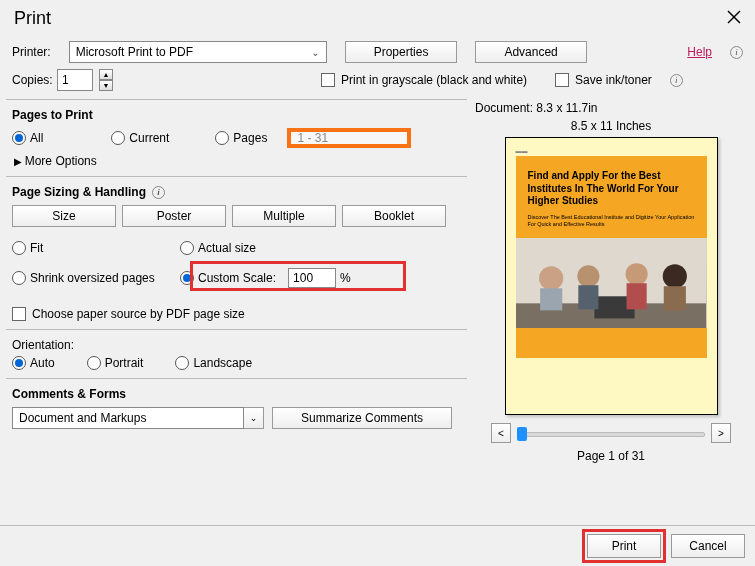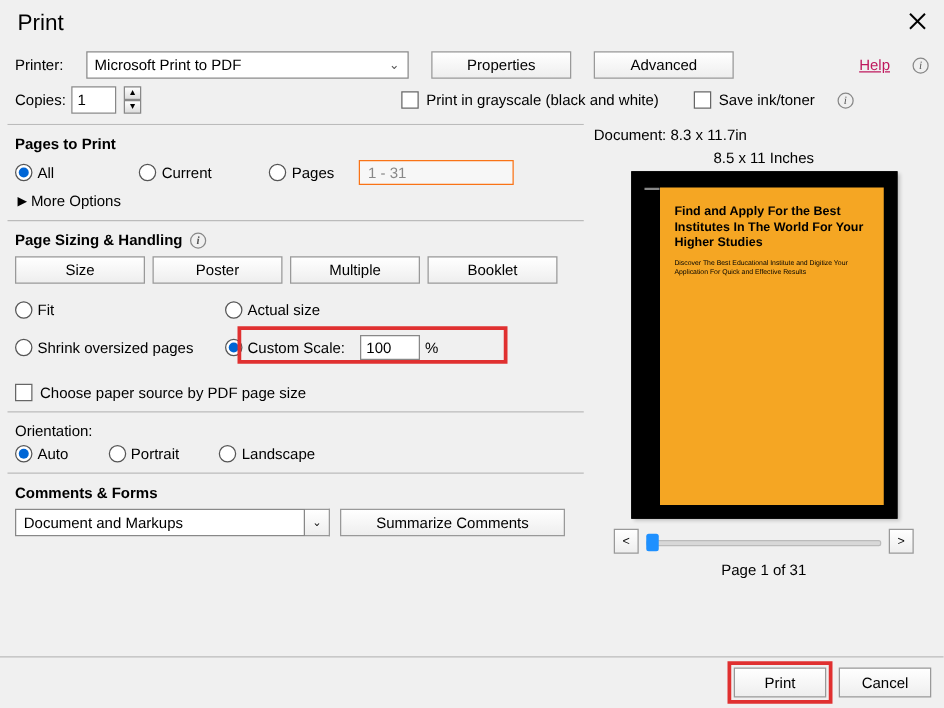--- a/index.html
+++ b/index.html
@@ -23,21 +23,21 @@
 .chk { width: 14px; height: 14px; border: 1px solid #666; background: #fff; display: inline-block; }
 .gap { width: 196px; }
 .main { display: flex; flex: 1; padding: 0 6px; gap: 6px; overflow: hidden; }
 .left { flex: 1; display: flex; flex-direction: column; }
 .section { border-top: 1px solid #bbb; padding: 8px 6px; }
 .section-title { font-weight: 700; margin-bottom: 6px; display: flex; align-items: center; gap: 6px; }
 .radio-row { display: flex; align-items: center; gap: 14px; }
 .radio { width: 14px; height: 14px; border: 1px solid #555; border-radius: 50%; background: #fff; display: inline-flex; align-items: center; justify-content: center; }
 .radio.sel::after { content: ""; width: 8px; height: 8px; background: #0066d6; border-radius: 50%; }
 .radio-pair { display: inline-flex; align-items: center; gap: 4px; }
-.pages-input { width: 124px; height: 20px; border: 1px solid #f97316; background: #f7f7f7; color: #888; padding: 0 6px; display: flex; align-items: center; margin-left: 6px; }
+.pages-input { width: 124px; height: 20px; border: 4px solid #f97316; background: #f7f7f7; color: #888; padding: 0 6px; display: flex; align-items: center; margin-left: 6px; }
 .more-opts { display: flex; align-items: center; gap: 3px; padding: 6px 2px 0; }
 .tri { font-size: 10px; }
 .btn-row { display: flex; gap: 6px; margin: 6px 0; }
 .btn-row .btn { width: 104px; justify-content: center; }
 .sizing-grid { position: relative; }
 .sizing-row1, .sizing-row2 { display: flex; align-items: center; height: 30px; }
 .sizing-row1 .radio-pair:first-child { width: 168px; }
 .sizing-row2 .radio-pair:first-child { width: 168px; }
 .red-box { border: 3px solid #e03030; position: absolute; }
 .custom-highlight { left: 178px; top: 28px; width: 216px; height: 30px; }
@@ -45,21 +45,21 @@
 .pct { margin-left: 4px; }
 .choose-row { display: flex; align-items: center; gap: 6px; margin-top: 14px; }
 .orient-row { display: flex; align-items: center; gap: 32px; margin-top: 4px; }
 .combo { width: 232px; height: 22px; border: 1px solid #888; background: #fff; display: flex; align-items: center; padding: 0 6px; justify-content: space-between; }
 .combo-btn { width: 20px; height: 22px; border: 1px solid #999; border-left: none; background: linear-gradient(#fff,#eee); display: flex; align-items: center; justify-content: center; font-size: 9px; }
 .combo-wrap { display: flex; align-items: center; }
 .cf-row { display: flex; align-items: center; gap: 8px; margin-top: 6px; }
 .right { width: 276px; display: flex; flex-direction: column; align-items: center; }
 .doc-size { align-self: flex-start; margin: 2px 0 4px 2px; }
 .paper-size { margin-bottom: 4px; }
-.preview { width: 213px; height: 278px; border: 1px solid #000; background: #000000; position: relative; box-shadow: 2px 2px 3px rgba(0,0,0,.2); margin-bottom: 8px; padding: 10px; display: flex; flex-direction: row; }
+.preview { width: 213px; height: 278px; border: 1px solid #000; background: #fef9c3; position: relative; box-shadow: 2px 2px 3px rgba(0,0,0,.2); margin-bottom: 8px; padding: 10px; display: flex; flex-direction: column; }
 .pv-brand { font-size: 6px; color: #888; height: 6px; }
 .pv-hero { background: #f5a623; padding: 14px 12px 10px; margin-top: 2px; }
 .pv-title { font-size: 10px; font-weight: 700; line-height: 1.25; margin-bottom: 6px; }
 .pv-sub { font-size: 5.5px; line-height: 1.3; }
 .pv-photo { height: 90px; background: linear-gradient(180deg,#d9d4cc 0%,#c8c2b8 100%); position: relative; overflow: hidden; }
 .pv-people { position:absolute; inset:0; }
 .pv-band { height: 30px; background: #f5a623; margin-top: 0; }
 .pv-footer { height: 8px; }
 .slider-row { display: flex; align-items: center; gap: 6px; width: 240px; }
 .sbtn { width: 20px; height: 20px; border: 1px solid #999; background: linear-gradient(#fff,#eee); display: flex; align-items: center; justify-content: center; font-size: 10px; }

